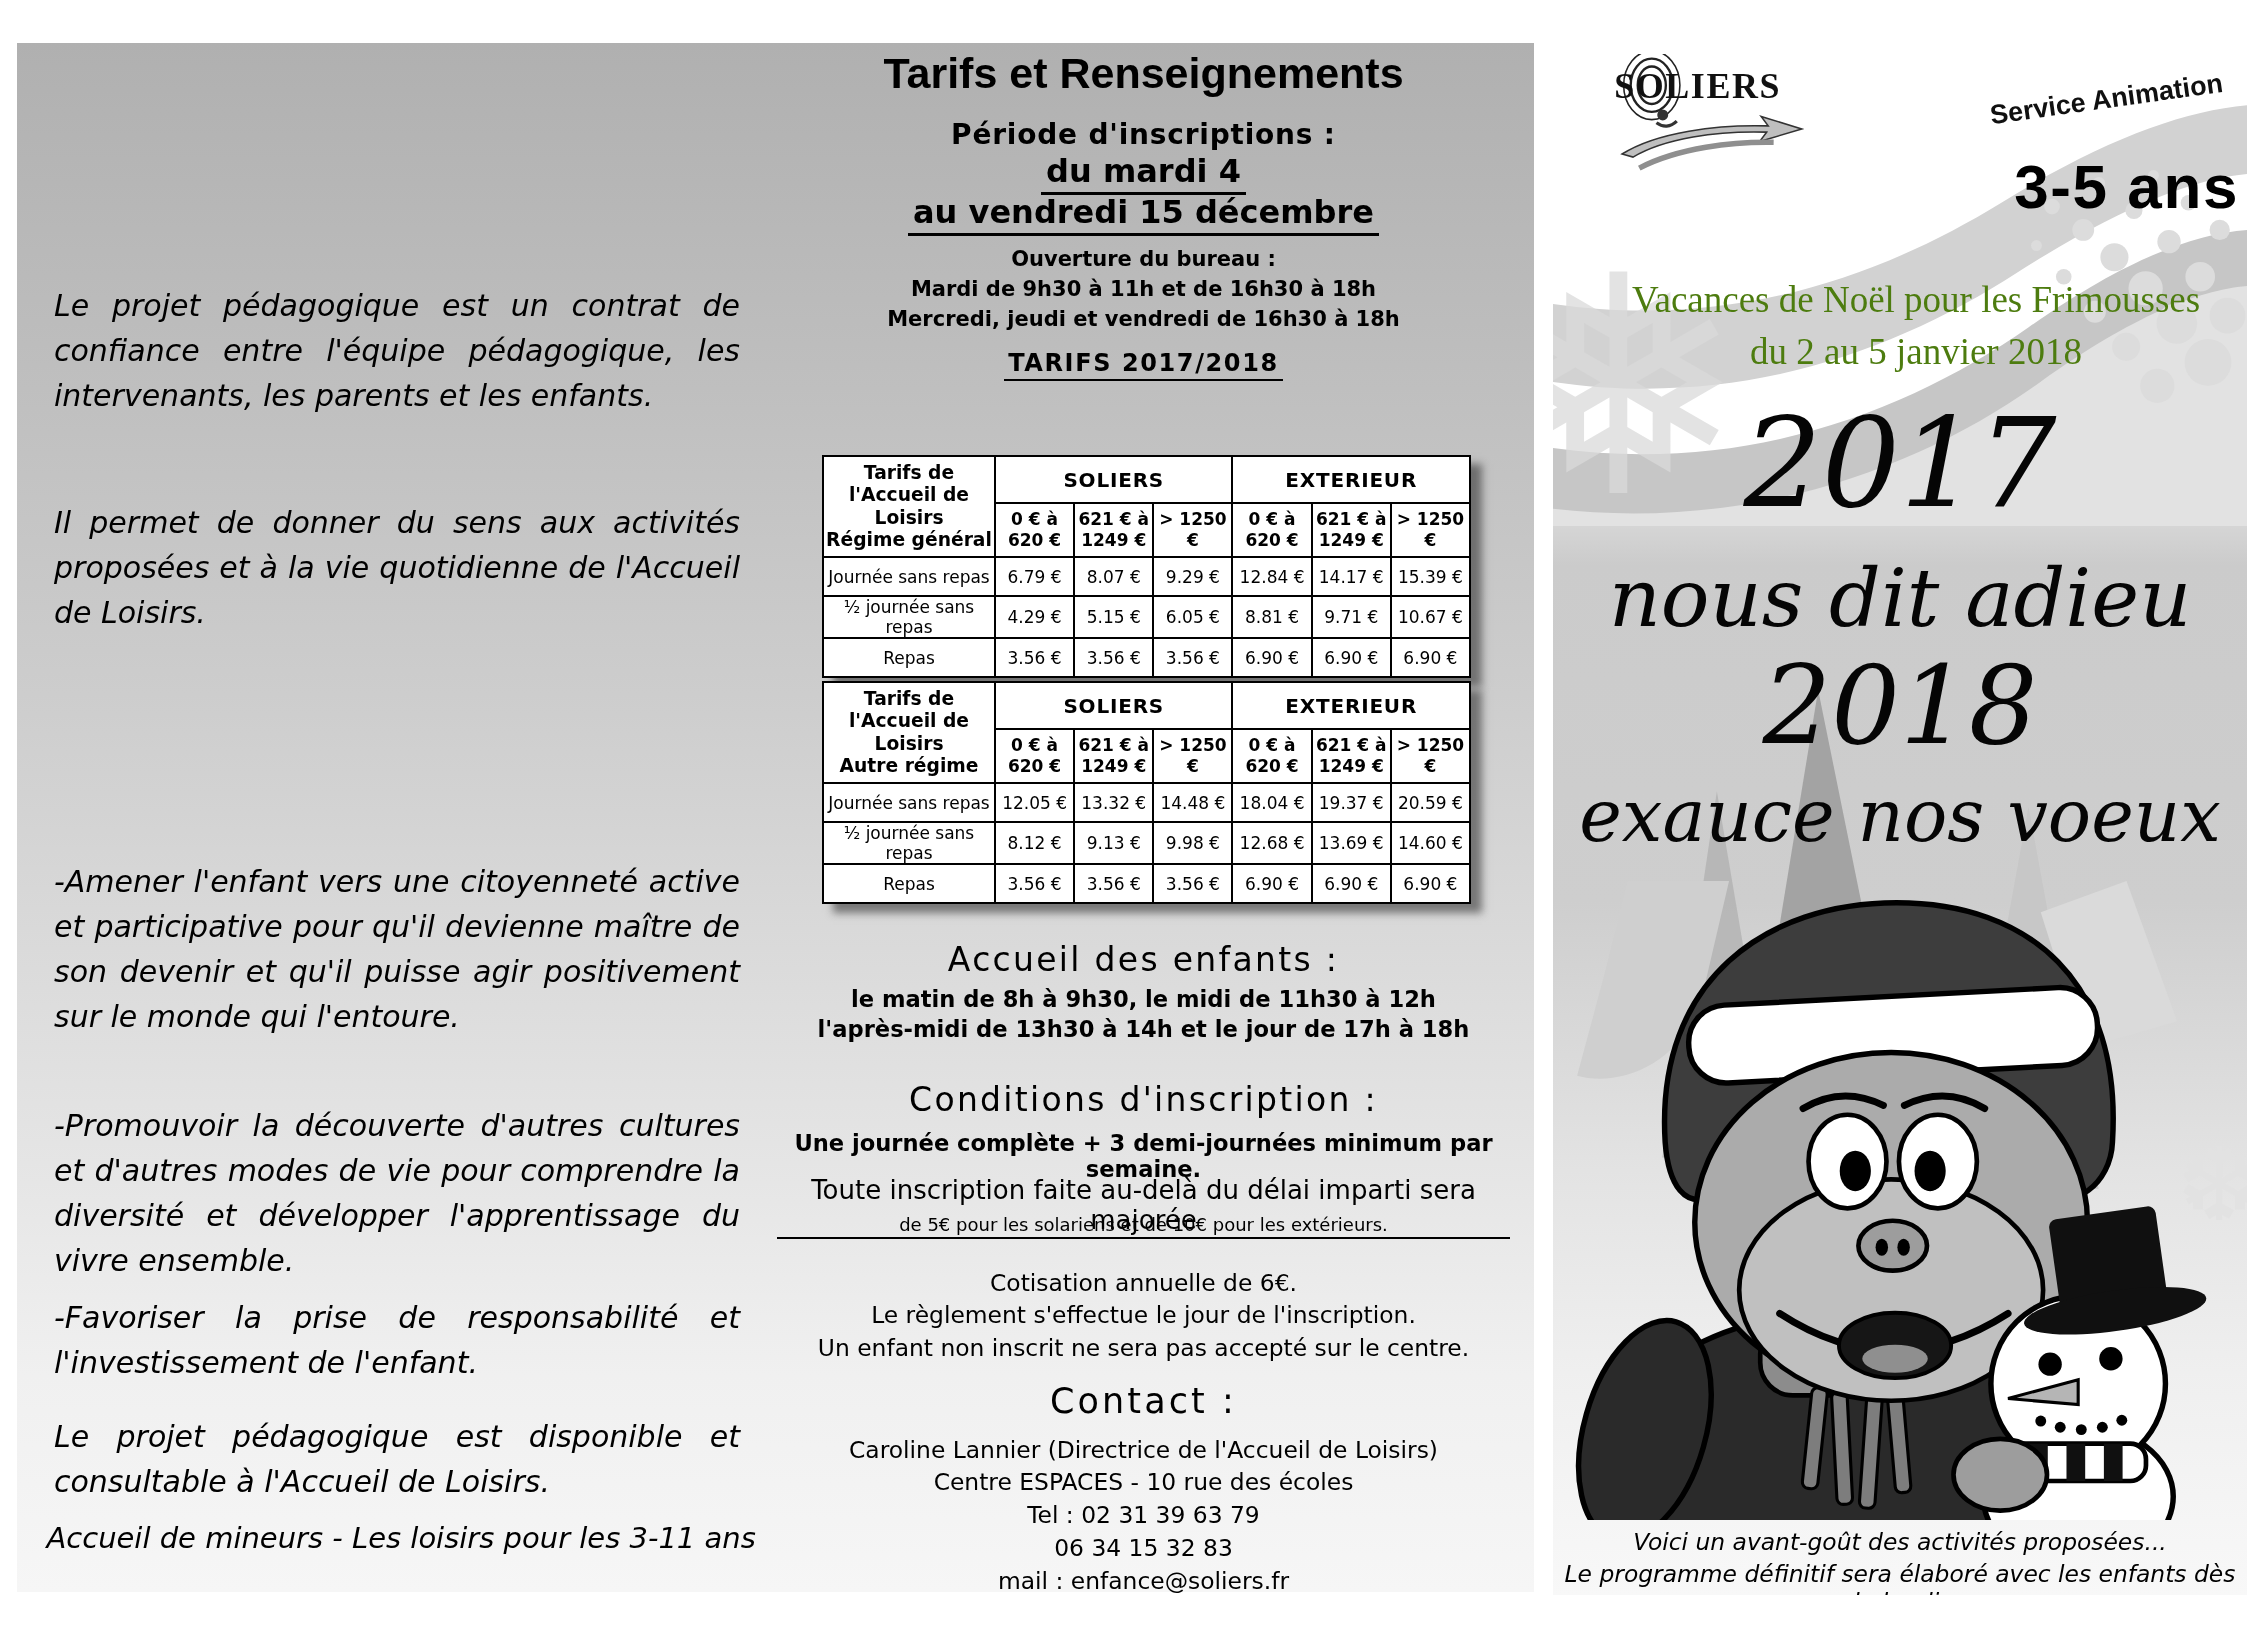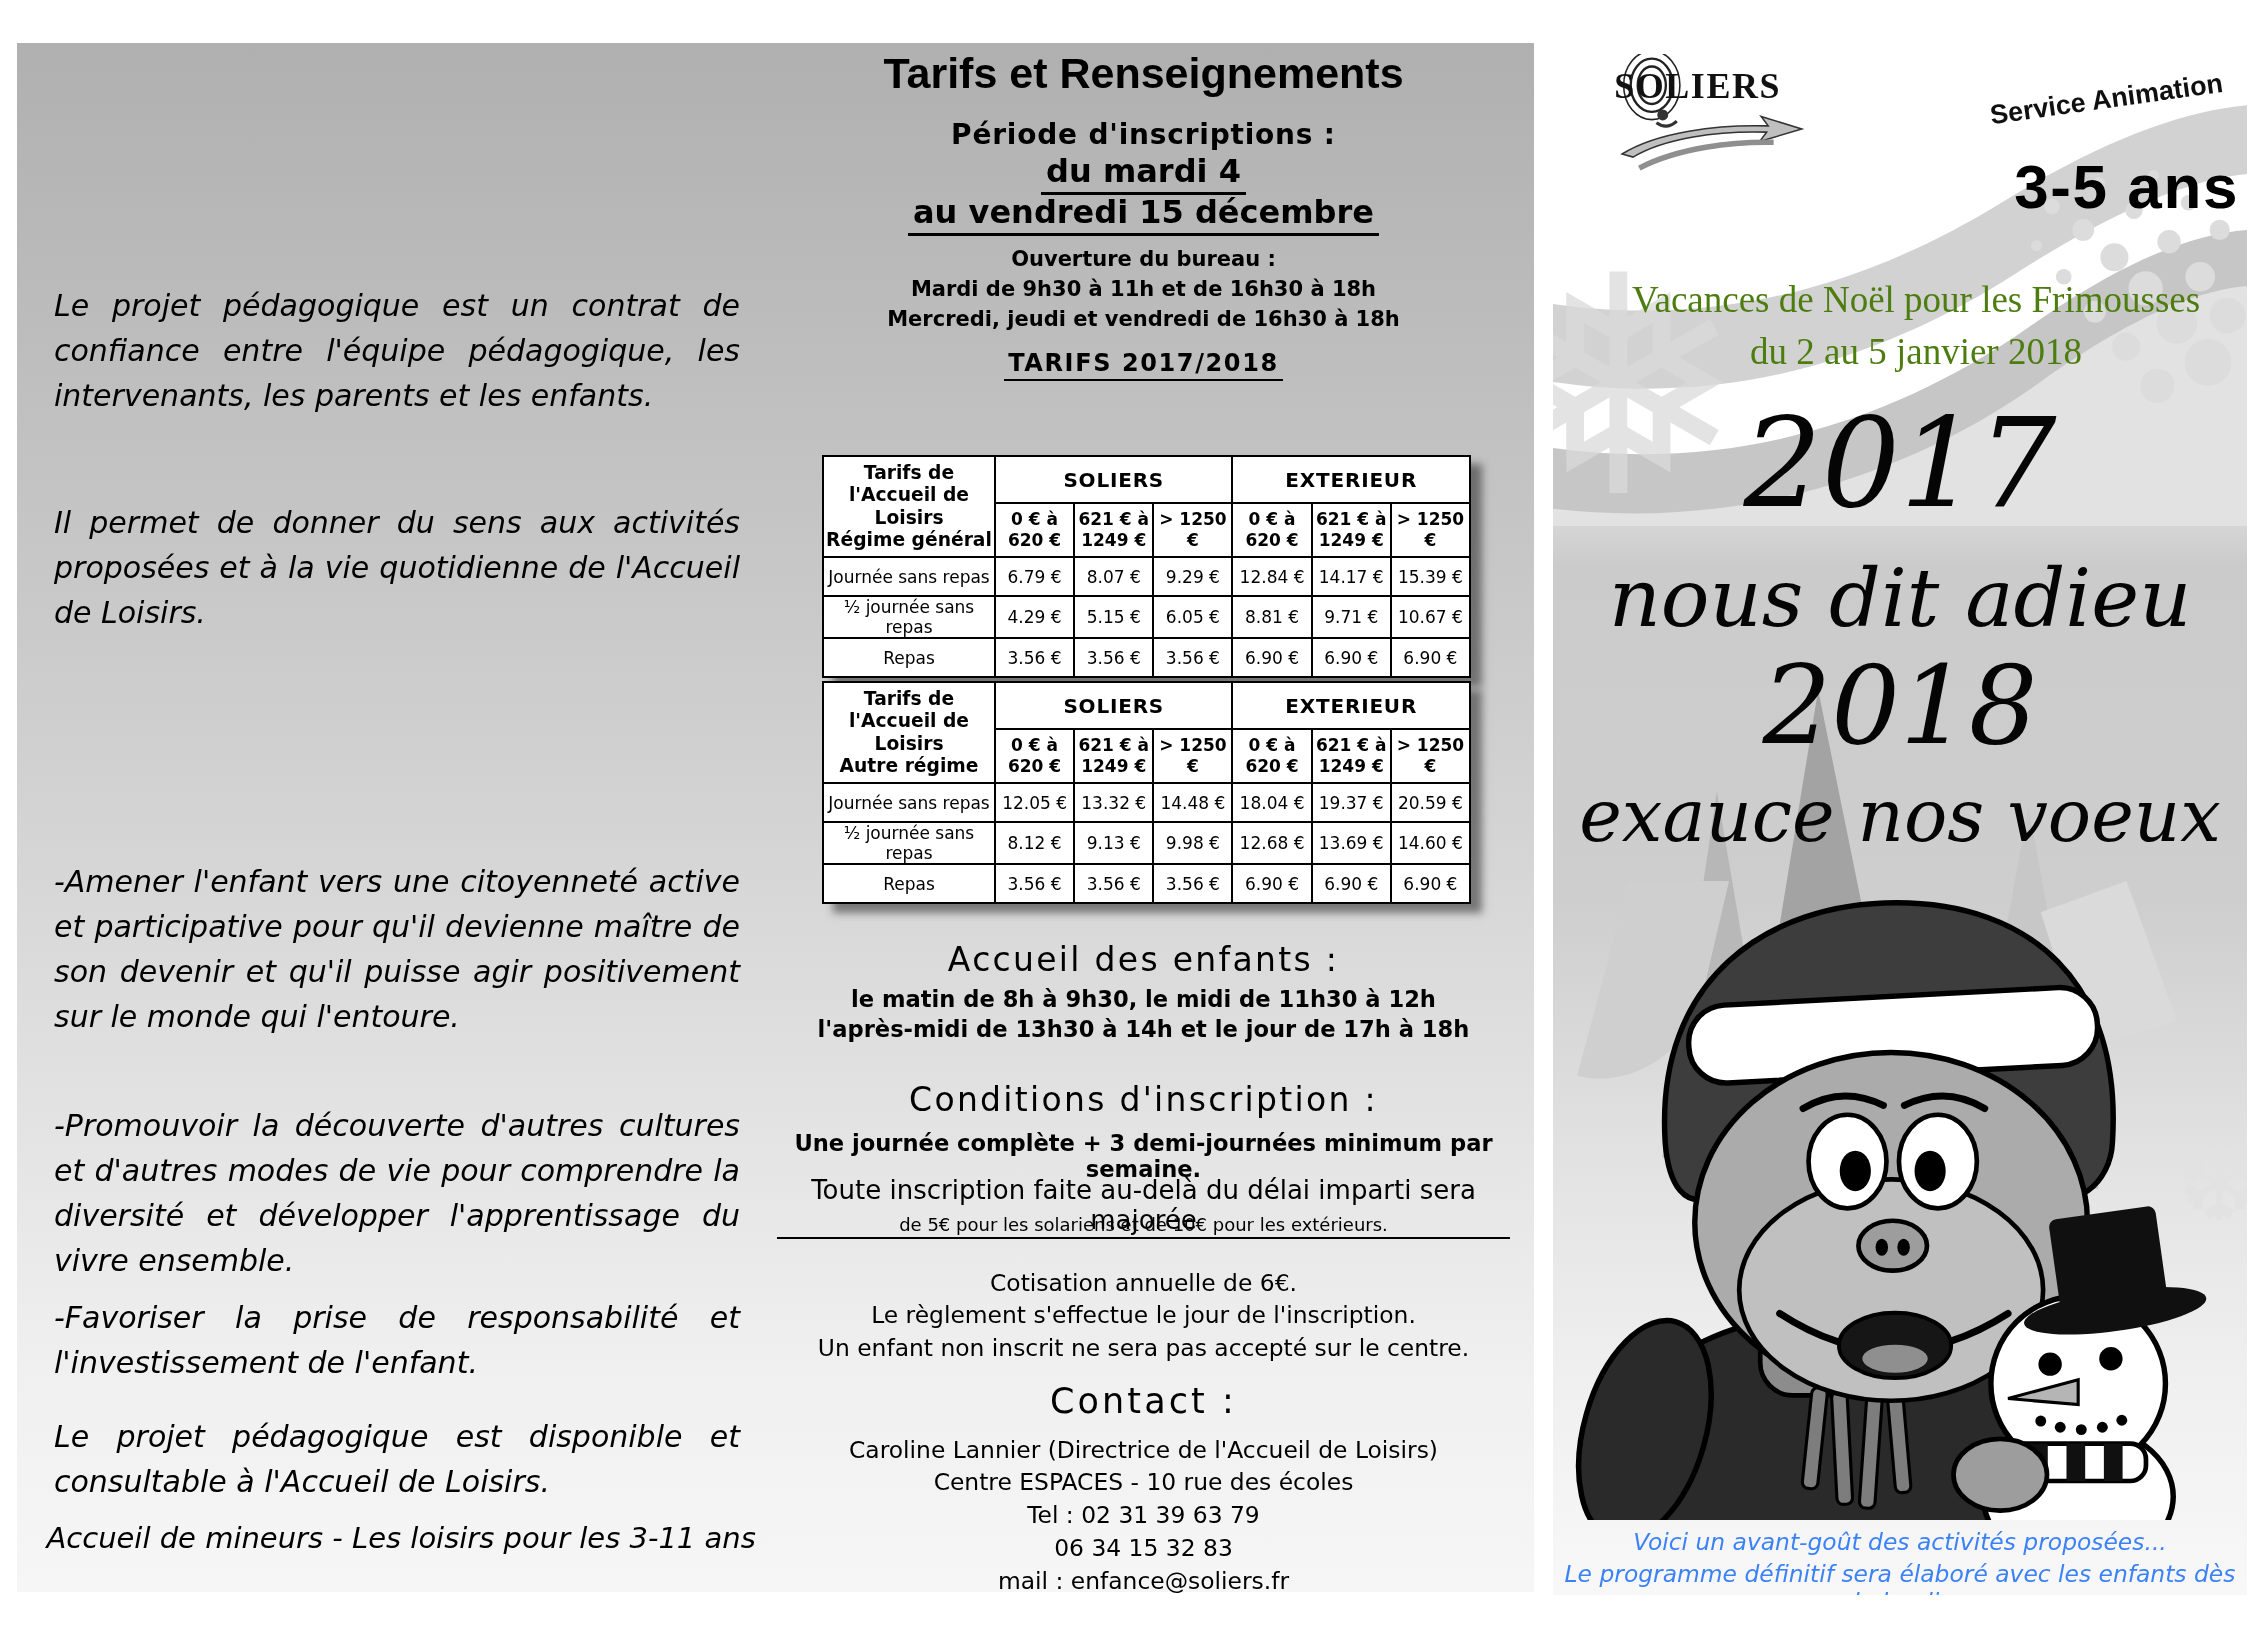--- a/index.html
+++ b/index.html
@@ -98,21 +98,21 @@
   .poem{left:0;width:694px;text-align:center;font-family:"DejaVu Serif",serif;font-style:italic;color:#050505;}
   .poem-0{top:349px;font-size:123px;}
   .poem-1{top:508px;font-size:81px;}
   .poem-2{top:600px;font-size:108px;}
   .poem-3{top:731px;font-size:72px;}
   .snowflake-big{left:-62px;top:193px;font-size:304px;color:#dadada;opacity:.75;line-height:1;}
   .snowflake-small{left:624px;top:1092px;font-size:101px;color:#e2e2e2;line-height:1;}
   .trees-svg{left:109px;top:647px;width:437px;height:561px;opacity:.85;}
   .illu-svg{left:19.5px;top:838px;width:655px;height:639px;}
   .caption-1,.caption-2{
-    left:0;width:694px;text-align:center;font-style:italic;font-size:23.4px;color:#3b82f6;font-weight:500;
+    left:0;width:694px;text-align:center;font-style:italic;font-size:23.4px;color:#000000;font-weight:500;
   }
   .caption-1{top:1485px;}
   .caption-2{top:1517px;}
 </style>
 </head>
 <body>
 
 <div class="abs panel-lm">
 
   <div class="abs col-left">

